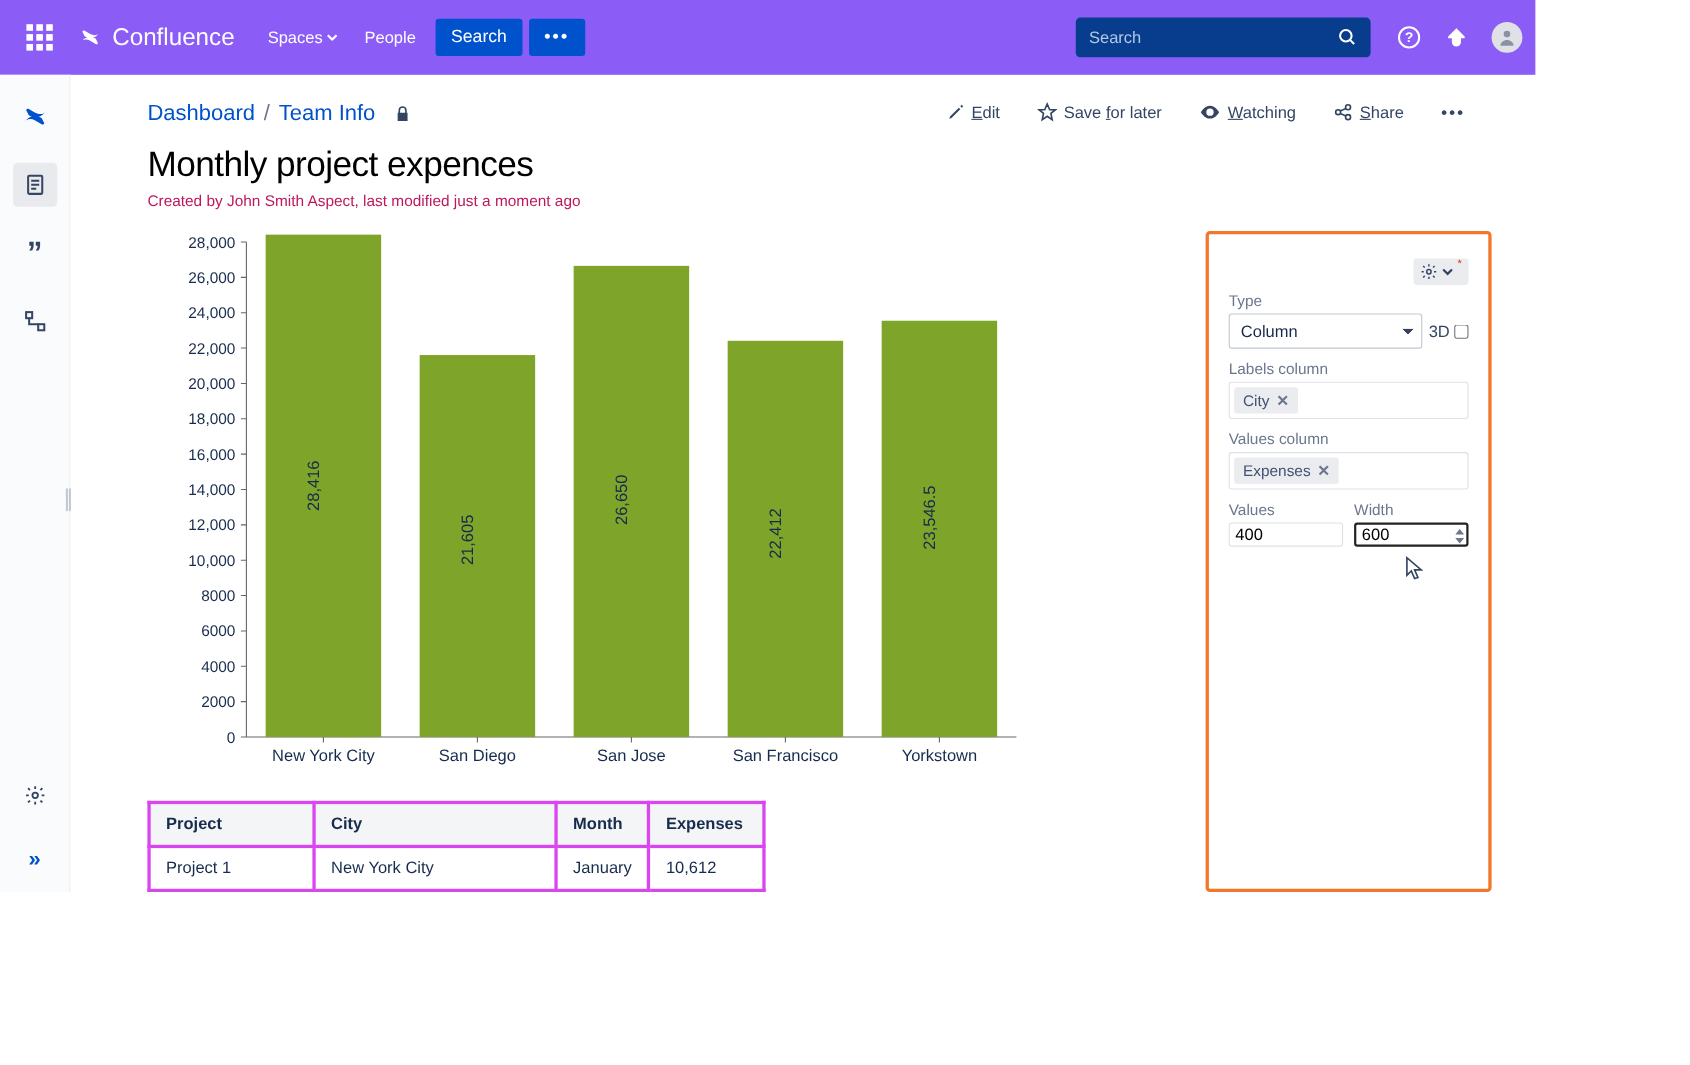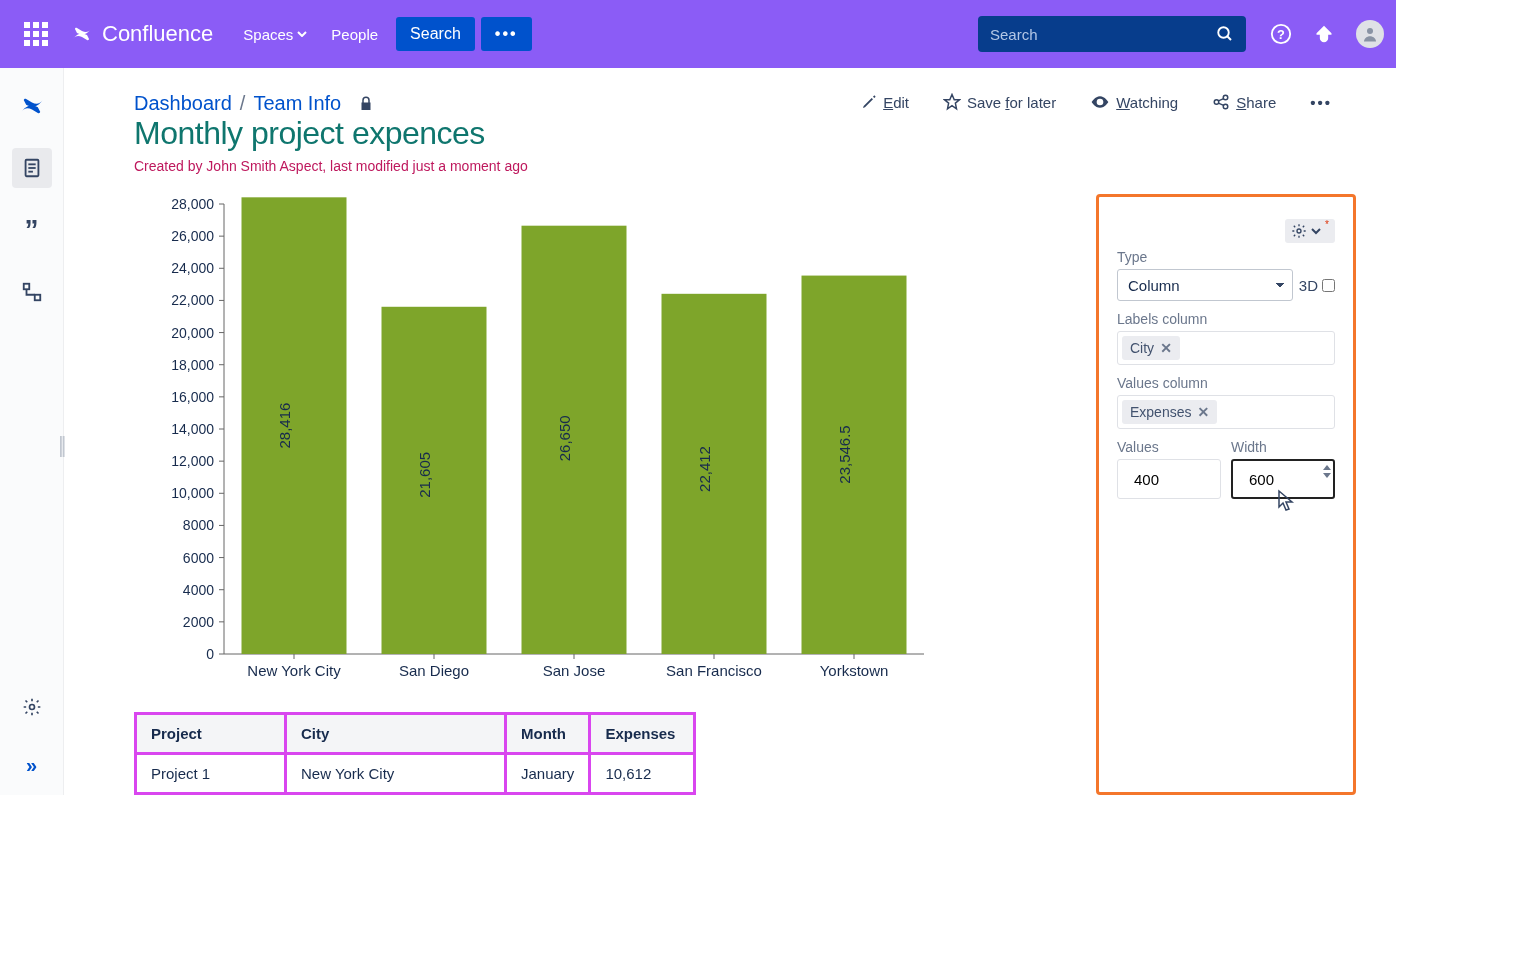--- a/index.html
+++ b/index.html
@@ -27,40 +27,40 @@
 .leftbar .lb-item.active { background: #e9eaed; }
 .leftbar .lb-bottom { margin-top: auto; margin-bottom: 10px; display: flex; flex-direction: column; gap: 18px; align-items: center; }
 
 .content { flex: 1; padding: 24px 40px 0 70px; position: relative; }
 .breadcrumb { font-size: 20px; color: #0052cc; display: flex; align-items: center; gap: 8px; }
 .breadcrumb a { color: #0052cc; text-decoration: none; }
 .breadcrumb .sep { color: #6b778c; }
 .page-actions { position: absolute; right: 64px; top: 24px; display: flex; align-items: center; gap: 34px; color: #344563; font-size: 15px; }
 .page-actions .pa { display: flex; align-items: center; gap: 6px; cursor: pointer; }
 .page-actions .pa .ul { text-decoration: underline; }
-.page-title { font-size: 32px; font-weight: 500; color: #0f766e; letter-spacing: -0.5px; }
+.page-title { font-size: 32px; font-weight: 500; color: #000000; margin-top: 16px; letter-spacing: -0.5px; }
 .page-meta { font-size: 14px; color: #be185d; margin-top: 6px; }
 
 .main-row { display: flex; gap: 40px; margin-top: 20px; }
 .chart-wrap { flex: 1; }
 .chart-svg { display: block; }
 
 .panel { border: 3px solid #f4762b; border-radius: 4px; padding: 22px 18px 70px 18px; width: 260px; position: relative; }
 .panel .panel-top { display: flex; justify-content: flex-end; margin-bottom: 6px; }
 .panel .gear-btn { background: #ebecf0; border-radius: 3px; padding: 4px 6px; display: flex; align-items: center; gap: 4px; cursor: pointer; }
 .panel label.fl { font-size: 14px; color: #6b778c; display: block; margin-bottom: 4px; }
 .panel .sel-row { display: flex; gap: 6px; align-items: center; margin-bottom: 10px; }
 .panel select { height: 32px; border: 1px solid #c1c7d0; border-radius: 3px; padding: 0 28px 0 10px; font-size: 15px; color: #172b4d; appearance: none; background: #fff; background-image: linear-gradient(45deg, transparent 50%, #344563 50%), linear-gradient(135deg, #344563 50%, transparent 50%); background-position: right 12px center, right 7px center; background-size: 5px 5px, 5px 5px; background-repeat: no-repeat; }
 .panel .threeD { display: flex; align-items: center; gap: 4px; font-size: 15px; color: #344563; }
 .panel .tag-input { border: 1px solid #dfe1e6; border-radius: 3px; padding: 4px; display: flex; align-items: center; min-height: 34px; }
 .panel .tag { background: #ebecf0; border-radius: 3px; padding: 4px 8px; font-size: 14px; color: #42526e; display: flex; align-items: center; gap: 6px; }
 .panel .tag .tx { color: #6b778c; cursor: pointer; font-weight: bold; }
 .panel .hw-row { display: flex; gap: 10px; }
 .panel .hw-row > div { flex: 1; }
-.panel input[type=text] { width: 100%; height: 40px; border: 1px solid #dfe1e6; border-radius: 3px; padding: 0 16px; font-size: 15px; }
+.panel input[type=text] { width: 100%; height: 22px; border: 1px solid #dfe1e6; border-radius: 3px; padding: 0 5px; font-size: 15px; }
 .panel input.focused { border: 2px solid #222; }
 .panel .spin-btns { position: absolute; right: 4px; top: 4px; display: flex; flex-direction: column; }
 .panel .spin-btns span { width: 0; height: 0; border-left: 4px solid transparent; border-right: 4px solid transparent; cursor: pointer; }
 .panel .spin-btns .up { border-bottom: 5px solid #6b778c; margin-bottom: 3px; }
 .panel .spin-btns .dn { border-top: 5px solid #6b778c; }
 .panel .cursor-arrow { position: absolute; left: 178px; top: 292px; }
 
 table.data { border-collapse: collapse; margin-top: 18px; font-size: 15px; }
 table.data th, table.data td { border: 3px solid #d946ef; padding: 10px 14px; text-align: left; }
 table.data th { background: #f4f5f7; font-weight: 600; }

